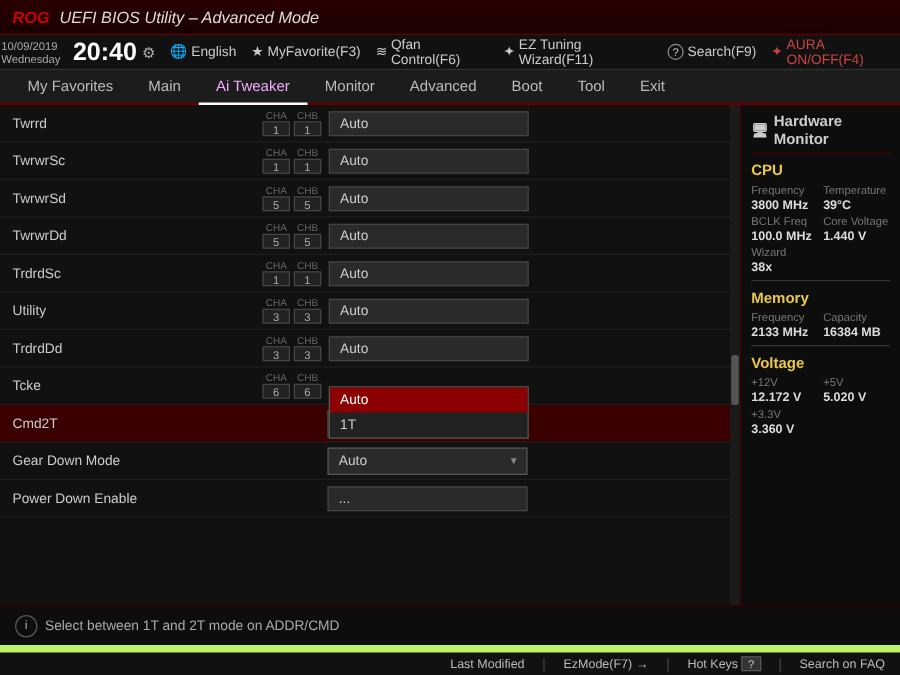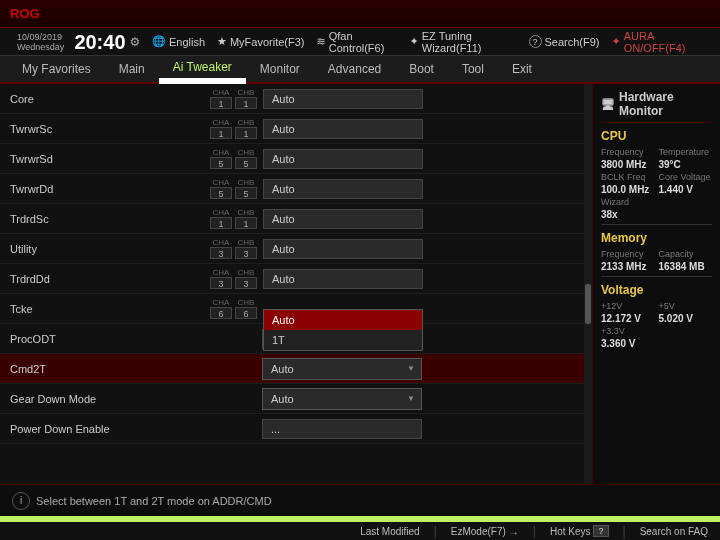--- a/index.html
+++ b/index.html
@@ -15,39 +15,40 @@
     }
 
     
     #title-bar {
       background: linear-gradient(180deg, #2a0000 0%, #1a0000 100%);
       height: 28px;
       display: flex;
       align-items: center;
       padding: 0 10px;
       border-bottom: 1px solid #600;
+      font-style: italic;
     }
     #title-bar .logo {
       color: #cc0000;
       font-weight: bold;
       font-size: 13px;
       margin-right: 8px;
     }
     #title-bar .title-text {
       color: #ddd;
       font-size: 13px;
     }
 
     
     #top-bar {
       background: #111;
       height: 28px;
       display: flex;
       align-items: center;
-      padding: 0 17px;
+      padding: 0 1px;
       gap: 12px;
       border-bottom: 1px solid #333;
     }
     #top-bar .datetime {
       color: #fff;
       font-size: 20px;
       font-weight: bold;
       line-height: 1;
     }
     #top-bar .date-text {
@@ -81,22 +82,22 @@
       height: 28px;
       display: flex;
       align-items: center;
       color: #bbb;
       font-size: 12px;
       cursor: pointer;
       border-bottom: 2px solid transparent;
       margin-bottom: -2px;
     }
     #nav-bar .nav-item.active {
-      color: #bef264;
-      border-bottom: 6px solid #ffffff;
+      color: #f0abfc;
+      border-bottom: 2px solid #ffffff;
     }
 
     
     #main-layout {
       display: flex;
       height: calc(540px - 28px - 28px - 28px - 32px - 24px);
     }
 
     
     #content-area {
@@ -317,20 +318,21 @@
       font-size: 8px;
       color: #666;
       text-align: center;
     }
   </style>
 </head>
 <body>
 
 <div id="title-bar">
   <span class="logo">ROG</span>
+  <span class="title-text">UEFI BIOS Utility – Advanced Mode</span>
 </div>
 
 <div id="top-bar">
   <div style="display:flex;align-items:center;gap:4px;">
     <div class="date-text">
       <span style="font-size:9px;color:#aaa;">10/09/2019</span>
       <span style="font-size:9px;color:#aaa;">Wednesday</span>
     </div>
     <span class="datetime">20:40</span>
     <span style="color:#aaa;font-size:12px;cursor:pointer;">⚙</span>
@@ -370,21 +372,21 @@
   <div class="nav-item">Boot</div>
   <div class="nav-item">Tool</div>
   <div class="nav-item">Exit</div>
 </div>
 
 <div id="main-layout">
 
   <div id="content-area" style="position:relative;">
 
     <div class="setting-row">
-      <span class="setting-label">Core</span>
+      <span class="setting-label">Twrrd</span>
       <div class="chip-pair">
         <div class="chip-pair-row">
           <span class="chip-header" style="width:22px;">CHA</span>
           <span class="chip-header" style="width:22px;">CHB</span>
         </div>
         <div class="chip-pair-row">
           <span class="chip-single">1</span>
           <span class="chip-single">1</span>
         </div>
       </div>
@@ -494,25 +496,20 @@
         </div>
       </div>
       <div style="position:relative; display:inline-block;">
         <div class="dropdown-open">
           <div class="dropdown-option selected">Auto</div>
           <div class="dropdown-option">1T</div>
         </div>
       </div>
     </div>
 
-    <div class="setting-row">
-      <span class="setting-label">ProcODT</span>
-      <div style="width:52px;"></div>
-      <div class="setting-value">Auto</div>
-    </div>
 
     <div class="setting-row highlighted">
       <span class="setting-label">Cmd2T</span>
       <div style="width:52px;"></div>
       <div style="position:relative;display:inline-flex;align-items:center;">
         <div class="setting-select">
           <span>Auto</span>
         </div>
       </div>
     </div>

